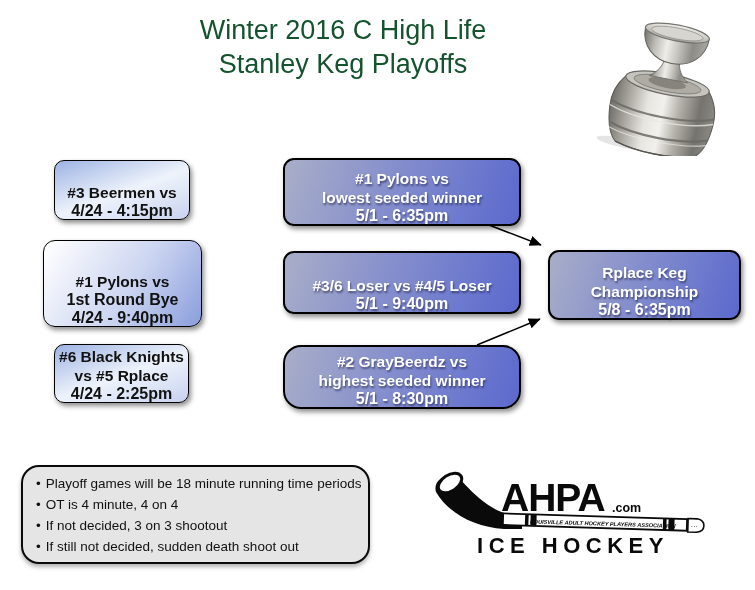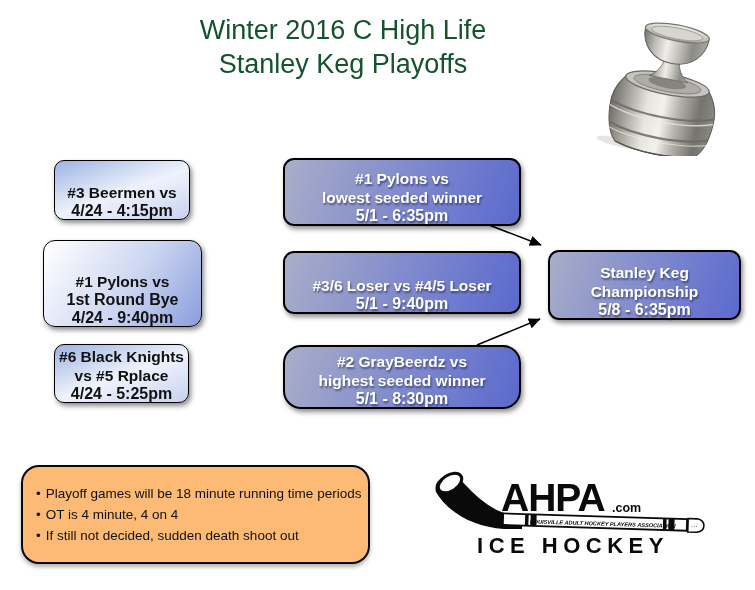--- a/index.html
+++ b/index.html
@@ -33,21 +33,21 @@
   .pos-r1c{left:54px; top:344px;width:133px;height:57px;}
   .pos-r2a{left:283px;top:158px;width:234px;height:64px;}
   .pos-r2b{left:283px;top:251px;width:234px;height:59px;}
   .pos-r2c{left:283px;top:345px;width:234px;height:60px;border-radius:18px;}
   .pos-fin{left:548px;top:250px;width:189px;height:66px;}
   
   .overlay{position:absolute;left:0;top:0;width:755px;height:590px;pointer-events:none;}
   
   .rules{
     position:absolute;left:21px;top:465px;width:349px;height:99px;
-    border:2px solid #0a0a0a;border-radius:18px;background:#fdba74;
+    border:2px solid #0a0a0a;border-radius:18px;background:#e5e5e5;
     box-shadow:0 3px 4px rgba(0,0,0,0.3);
     display:flex;flex-direction:column;justify-content:center;
     padding:2px 8px 2px 13px;box-sizing:border-box;
   }
   .rules .line{font-size:13.5px;line-height:21px;white-space:nowrap;}
   .rules .bullet{margin-right:5px;}
   
   .trophy{position:absolute;left:592px;top:6px;}
   .ahpa-logo{position:absolute;left:425px;top:470px;}
 </style>
@@ -110,59 +110,60 @@
 
   <div class="box light-b pos-r1b">
     <div class="t">#1 Pylons vs</div>
     <div class="s">1st Round Bye</div>
     <div class="s">4/24 - 9:40pm</div>
   </div>
 
   <div class="box light-a pos-r1c">
     <div class="t">#6 Black Knights</div>
     <div class="t">vs #5 Rplace</div>
-    <div class="s">4/24 - 5:25pm</div>
+    <div class="s">4/24 - 2:25pm</div>
   </div>
 
   <div class="box dark pos-r2a">
     <div class="t">#1 Pylons vs</div>
     <div class="t">lowest seeded winner</div>
     <div class="s">5/1 - 6:35pm</div>
   </div>
 
   <div class="box dark pos-r2b">
     <div class="t">#3/6 Loser vs #4/5 Loser</div>
     <div class="s">5/1 - 9:40pm</div>
   </div>
 
   <div class="box dark pos-r2c">
     <div class="t">#2 GrayBeerdz vs</div>
     <div class="t">highest seeded winner</div>
     <div class="s">5/1 - 8:30pm</div>
   </div>
 
   <div class="box dark pos-fin">
-    <div class="t">Stanley Keg</div>
+    <div class="t">Rplace Keg</div>
     <div class="t">Championship</div>
     <div class="s">5/8 - 6:35pm</div>
   </div>
 
   <svg class="overlay" viewBox="0 0 755 590">
     <defs>
       <marker id="arrowhead" markerWidth="9" markerHeight="8" refX="7.5" refY="3.5" orient="auto">
         <path d="M0,0 L8,3.5 L0,7 Z" fill="#000"></path>
       </marker>
     </defs>
     <line x1="489" y1="225" x2="541" y2="245" stroke="#000" stroke-width="1.5" marker-end="url(#arrowhead)"></line>
     <line x1="477" y1="345" x2="540" y2="319" stroke="#000" stroke-width="1.5" marker-end="url(#arrowhead)"></line>
   </svg>
 
   <div class="rules">
     <div class="line"><span class="bullet">•</span><span>Playoff games will be 18 minute running time periods</span></div>
     <div class="line"><span class="bullet">•</span><span>OT is 4 minute, 4 on 4</span></div>
+    <div class="line"><span class="bullet">•</span><span>If not decided, 3 on 3 shootout</span></div>
     <div class="line"><span class="bullet">•</span><span>If still not decided, sudden death shoot out</span></div>
   </div>
 
   <svg class="ahpa-logo" width="300" height="95" viewBox="0 0 300 95">
     <path d="M11,22 C8,12 18,3 30,7 C38,10 42,18 54,28 C68,40 82,46 97,46 L97,59 L79,59 C50,57 24,44 11,22 Z" fill="#0a0a0a"></path>
     <ellipse cx="25" cy="13" rx="13" ry="8" transform="rotate(-33 25 13)" fill="#fff" stroke="#0a0a0a" stroke-width="3"></ellipse>
     <g transform="rotate(1.8 80 50)">
       <rect x="78" y="43.5" width="184" height="11.5" fill="#fff" stroke="#0a0a0a" stroke-width="1.8"></rect>
       <rect x="100" y="43.5" width="3.5" height="11.5" fill="#0a0a0a"></rect>
       <rect x="105.5" y="43.5" width="6" height="11.5" fill="#0a0a0a"></rect>

